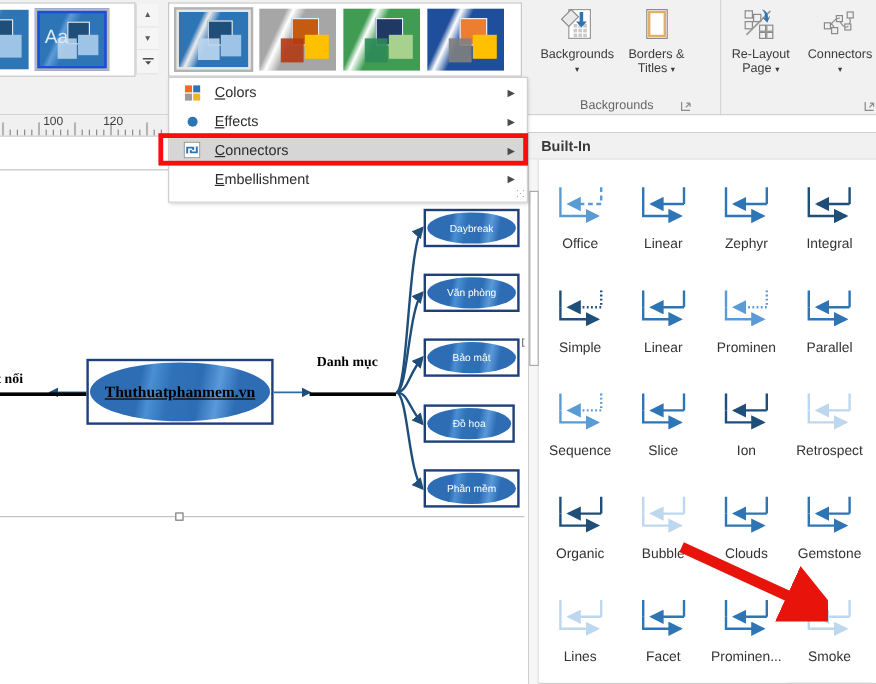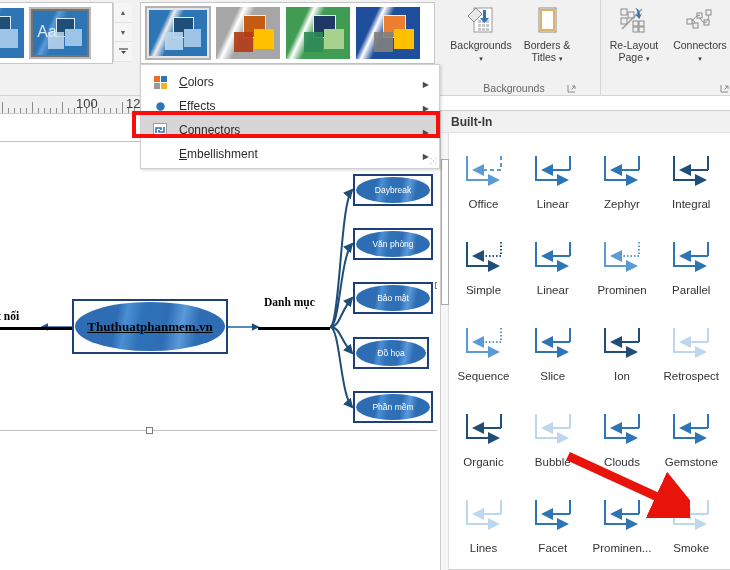--- a/index.html
+++ b/index.html
@@ -22,21 +22,21 @@
   
   .theme-gal {
     position: absolute; left: -42px; top: 2px; width: 155px; height: 62px;
     background: #fff; border: 1px solid #c6c6c6;
     display: flex; align-items: center;
   }
   .thm {
     width: 62px; height: 52px; margin-left: 4px;
     border: 1px solid transparent; position: relative; overflow: hidden;
   }
-  .thm.sel { border: 2px solid #b9b9b9; background: #737373; padding: 2px; }
+  .thm.sel { border: 2px solid #b9b9b9; background: #1d4ed8; padding: 2px; }
   .thm-art { position: relative; width: 100%; height: 100%; overflow: hidden; }
   .thm-art .bg { position: absolute; inset: 0; }
   .thm-art .sq1 { position: absolute; left: 42%; top: 16%; width: 36%; height: 44%; }
   .thm-art .sq2 { position: absolute; left: 60%; top: 42%; width: 30%; height: 38%; }
   .thm-art .sq3 { position: absolute; left: 28%; top: 48%; width: 30%; height: 38%; }
   .aa-label {
     position: absolute; left: 8%; top: 28%;
     color: #dce9f7; font-size: 16px; font-family: "Liberation Sans", sans-serif;
   }
   .spin-col {
@@ -88,21 +88,21 @@
     width: 9px; height: 9px; font-size: 8px; color: #8a8a8a; line-height: 9px;
   }
 
   
   .ruler-h {
     position: absolute; left: 0; top: 96px; width: 437px; height: 18px;
     background: #f0f0f0; border-bottom: 1px solid #c9c9c9;
     overflow: hidden;
   }
   .tick { position: absolute; bottom: 0; width: 1px; background: #8c8c8c; }
-  .rl-num { position: absolute; font-size: 13px; color: #3d3d3d; top: 0px; margin-left: 40px; }
+  .rl-num { position: absolute; font-size: 10px; color: #3d3d3d; top: 0px; }
   .canvas {
     position: absolute; left: 0; top: 114px; width: 437px; height: 456px;
     background: #ffffff; overflow: hidden;
   }
   .page-frame {
     position: absolute; left: -8px; top: 27px; width: 448px; height: 290px;
     border: 1px solid #c2c2c2; background: #fff;
   }
   .sel-handle {
     position: absolute; width: 7px; height: 7px;
@@ -136,21 +136,21 @@
   .conn-bar { position: absolute; background: #000; height: 3px; }
 
   
   .menu {
     position: absolute; left: 140px; top: 64px; width: 300px; height: 105px;
     background: #fff; border: 1px solid #d0d0d0;
     box-shadow: 1px 1px 3px rgba(0,0,0,.18);
     z-index: 40;
   }
   .mi {
-    position: relative; height: 24px; display: flex; align-items: flex-end;
+    position: relative; height: 24px; display: flex; align-items: center;
     padding-left: 8px; font-size: 12px; color: #2b2b2b;
   }
   .mi.hl { background: #d6d6d6; }
   .mi .mico { width: 22px; display:flex; align-items:center; justify-content:center; }
   .mi .mtext { margin-left: 8px; }
   .mi .mtext u { text-decoration: underline; }
   .mi .marrow {
     position: absolute; right: 10px; font-size: 8px; color: #4a4a4a;
   }
   .grip {

